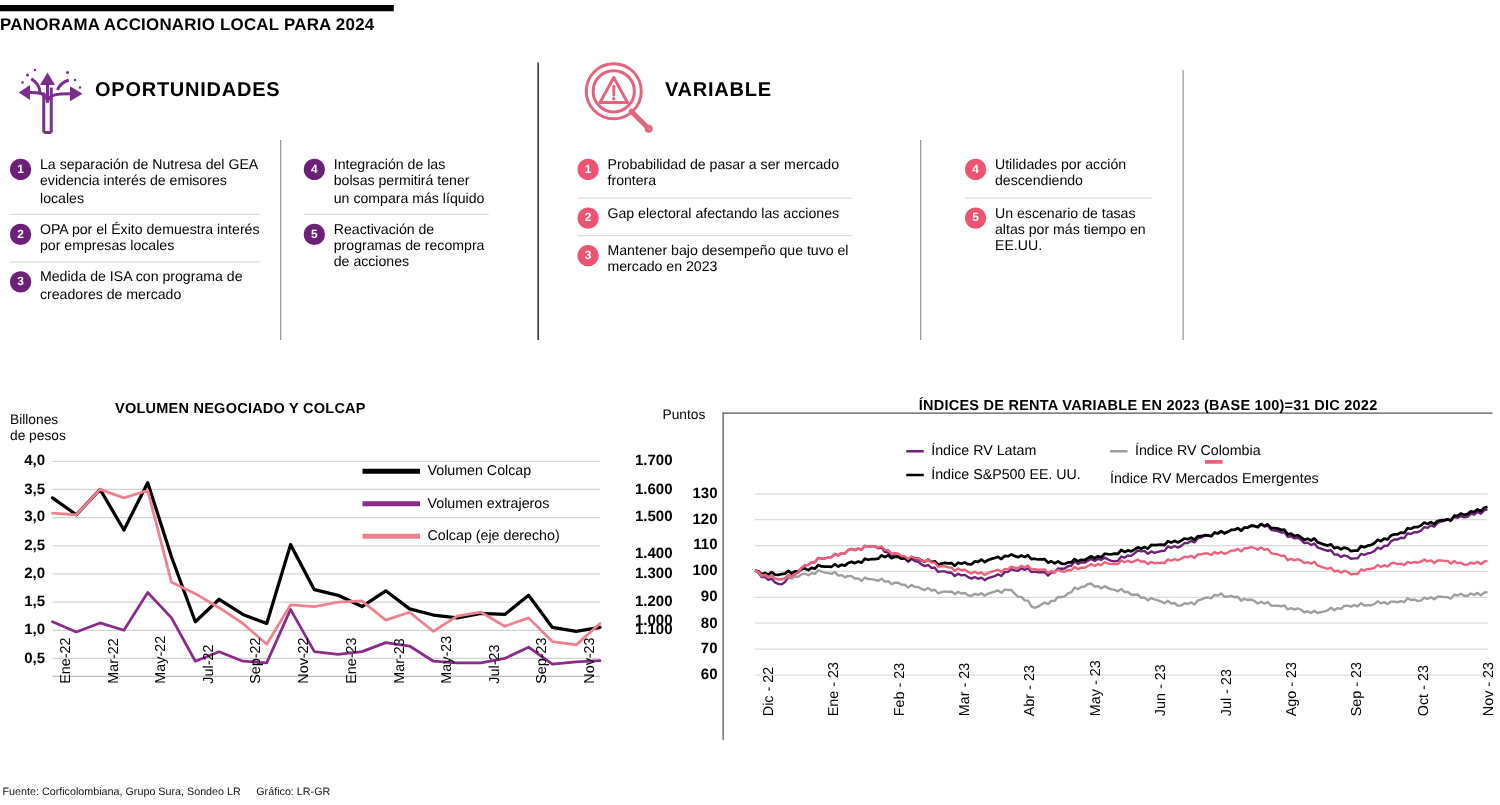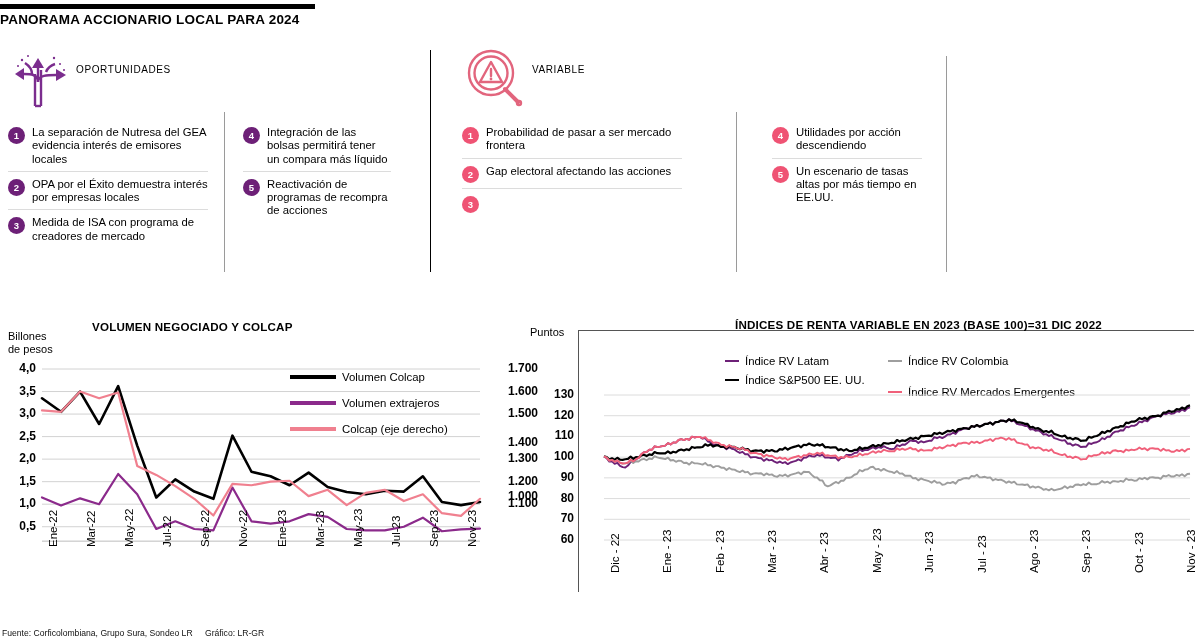--- a/index.html
+++ b/index.html
@@ -11,21 +11,21 @@
     overflow: hidden;
   }
   .page { position: relative; width: 1200px; height: 644px; }
 
   
   .top-rule { position:absolute; left:0; top:4px; width:315px; height:5px; background:#000; }
   .headline { position:absolute; left:0; top:12px; font-size:13.5px; font-weight:bold;
               letter-spacing:.2px; white-space:nowrap; }
 
   
-  .sec-title { position:absolute; font-size:10px; font-weight:normal; letter-spacing:.6px; }
+  .sec-title { position:absolute; font-size:16px; font-weight:bold; letter-spacing:.6px; }
   #opps-title { left:76px; top:64px; }
   #risk-title { left:532px; top:64px; }
 
   .icon-box { position:absolute; }
   #opps-icon { left:10px; top:48px; width:62px; height:62px; }
   #risk-icon { left:462px; top:46px; width:64px; height:64px; }
 
   
   .vdiv { position:absolute; background:#000; width:1.4px; }
   .vdiv.grey { background:#9a9a9a; width:1.2px; }
@@ -165,20 +165,21 @@
     <div class="bitem">
       <span class="badge pink">1</span>
       <span class="btxt">Probabilidad de pasar a ser mercado frontera</span>
     </div>
     <div class="bitem">
       <span class="badge pink">2</span>
       <span class="btxt">Gap electoral afectando las acciones</span>
     </div>
     <div class="bitem">
       <span class="badge pink">3</span>
+      <span class="btxt">Mantener bajo desempeño que tuvo el mercado en 2023</span>
     </div>
   </div>
 
   <div class="vdiv grey" style="left:736px; top:112px; height:160px;"></div>
 
   <div class="blist" id="risk-right" style="left:772px; top:120px; width:150px;">
     <div class="bitem">
       <span class="badge pink">4</span>
       <span class="btxt">Utilidades por acción descendiendo</span>
     </div>
@@ -268,21 +269,21 @@
     <span class="lbl">Índice RV Latam</span>
   </div>
   <div class="legend-row" style="left:725px; top:374px;">
     <span class="swatch thin" style="background:#000;"></span>
     <span class="lbl">Índice S&amp;P500 EE. UU.</span>
   </div>
   <div class="legend-row" style="left:888px; top:355px;">
     <span class="swatch thin" style="background:#9e9e9e;"></span>
     <span class="lbl">Índice RV Colombia</span>
   </div>
-  <div class="legend-row" style="left:888px; top:386px;">
+  <div class="legend-row" style="left:888px; top:368px;flex-direction:column;">
     <span class="swatch thin" style="background:#f0607a;"></span>
     <span class="lbl">Índice RV Mercados Emergentes</span>
   </div>
 
   <div id="chart2-area" style="position:absolute; left:578px; top:330px; width:620px; height:245px;">
     <svg id="chart2-svg" width="620" height="245" viewBox="0 0 620 245">
         <line x1="26" x2="612" y1="65" y2="65" stroke="#dcdcdc" stroke-width="1"></line>
         <line x1="26" x2="612" y1="85.71428571428571" y2="85.71428571428571" stroke="#dcdcdc" stroke-width="1"></line>
         <line x1="26" x2="612" y1="106.42857142857142" y2="106.42857142857142" stroke="#dcdcdc" stroke-width="1"></line>
         <line x1="26" x2="612" y1="127.14285714285714" y2="127.14285714285714" stroke="#dcdcdc" stroke-width="1"></line>

